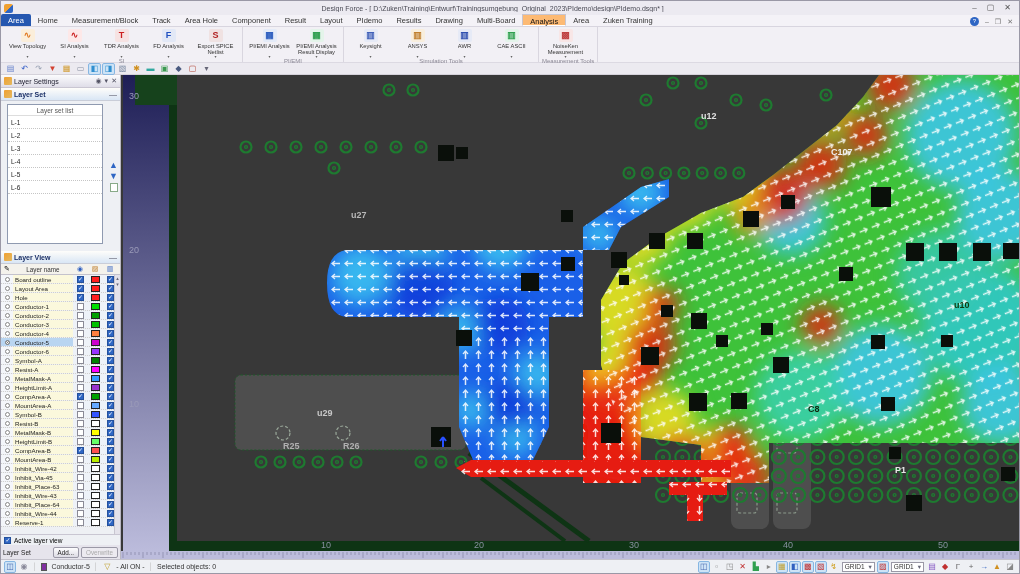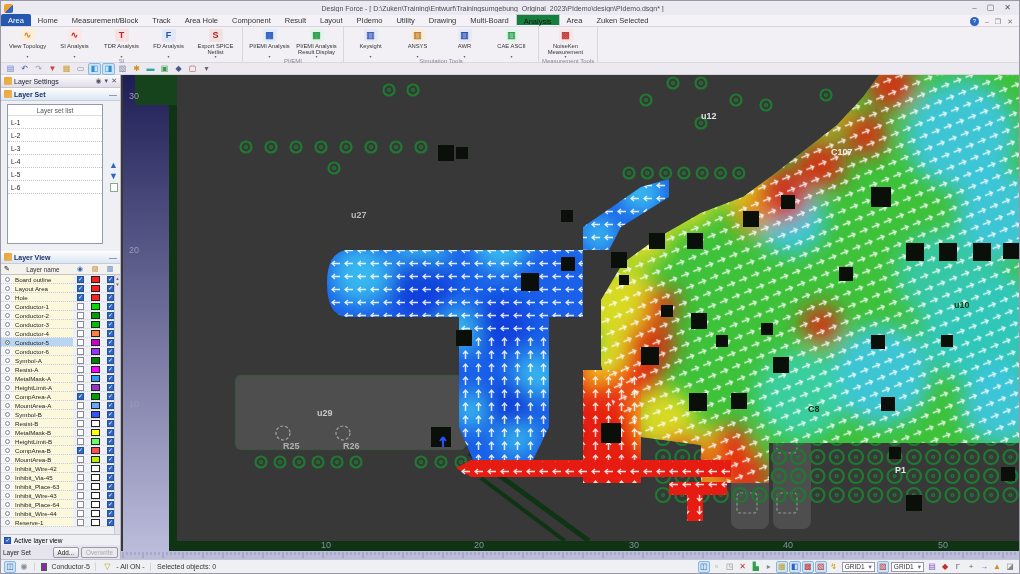--- a/index.html
+++ b/index.html
@@ -10,21 +10,21 @@
   .titlebar { position:absolute; top:0; left:0; right:0; height:14px; background:#eceaf1; display:flex; align-items:center; }
   .logo { width:9px; height:9px; margin-left:3px; background:linear-gradient(135deg,#f0a030 50%,#2f66c4 50%); border-radius:2px; }
   .title-text { flex:1; text-align:center; font-size:7px; color:#4a4a55; white-space:nowrap; overflow:hidden; }
   .winbtns { display:flex; gap:10px; margin-right:8px; }
   .winbtns span { font-size:8px; color:#555; line-height:10px; }
 
   
   .tabrow { position:absolute; top:14px; left:0; right:0; height:12px; background:#f4f2f7; display:flex; align-items:flex-end; border-bottom:1px solid #d8d5df; }
   .tab { font-size:7.5px; color:#333; padding:1px 7px; height:12px; line-height:11px; }
   .tab.file { background:#2557b0; color:#fff; border-radius:2px 2px 0 0; }
-  .tab.selected { background:#15803d; border:1px solid #c8c5d0; border-bottom:1px solid #fff; color:#111;margin-top:37px; }
+  .tab.selected { background:#fdba74; border:1px solid #c8c5d0; border-bottom:1px solid #fff; color:#111;margin-top:37px; }
   .tabrow-right { margin-left:auto; display:flex; align-items:center; gap:6px; padding-right:6px; }
   .help-circle { width:9px; height:9px; border-radius:50%; background:#2f66c4; color:#fff; font-size:6px; text-align:center; line-height:9px; }
   .mini { font-size:7px; color:#777; }
 
   
   .ribbon { position:absolute; top:26px; left:0; right:0; height:36px; background:#f2f0f5; display:flex; border-bottom:1px solid #dcd9e2; }
   .rgroup { display:flex; flex-direction:column; border-right:1px solid #d9d6df; padding:1px 3px 0 3px; }
   .rbuttons { display:flex; flex:1; }
   .rbtn { width:47px; display:flex; flex-direction:column; align-items:center; padding-top:1px; cursor:default; }
   .ricon { width:14px; height:13px; border-radius:2px; font-size:9px; line-height:13px; text-align:center; font-weight:bold; }
@@ -106,26 +106,26 @@
   <div class="tabrow" id="tabrow">
     <div class="tab file">Area</div>
       <div class="tab">Home</div>
       <div class="tab">Measurement/Block</div>
       <div class="tab">Track</div>
       <div class="tab">Area Hole</div>
       <div class="tab">Component</div>
       <div class="tab">Result</div>
       <div class="tab">Layout</div>
       <div class="tab">PIdemo</div>
-      <div class="tab">Utility</div>
+      <div class="tab">Results</div>
       <div class="tab">Drawing</div>
       <div class="tab">Multi-Board</div>
       <div class="tab selected">Analysis</div>
       <div class="tab">Area</div>
-      <div class="tab">Zuken Selected</div>
+      <div class="tab">Zuken Training</div>
       <div class="tabrow-right">
       <span class="help-circle">?</span>
       <span class="mini">–</span>
       <span class="mini">❒</span>
       <span class="mini">✕</span>
     </div>
   </div>
 
   <div class="ribbon" id="ribbon">
       <div class="rgroup">

